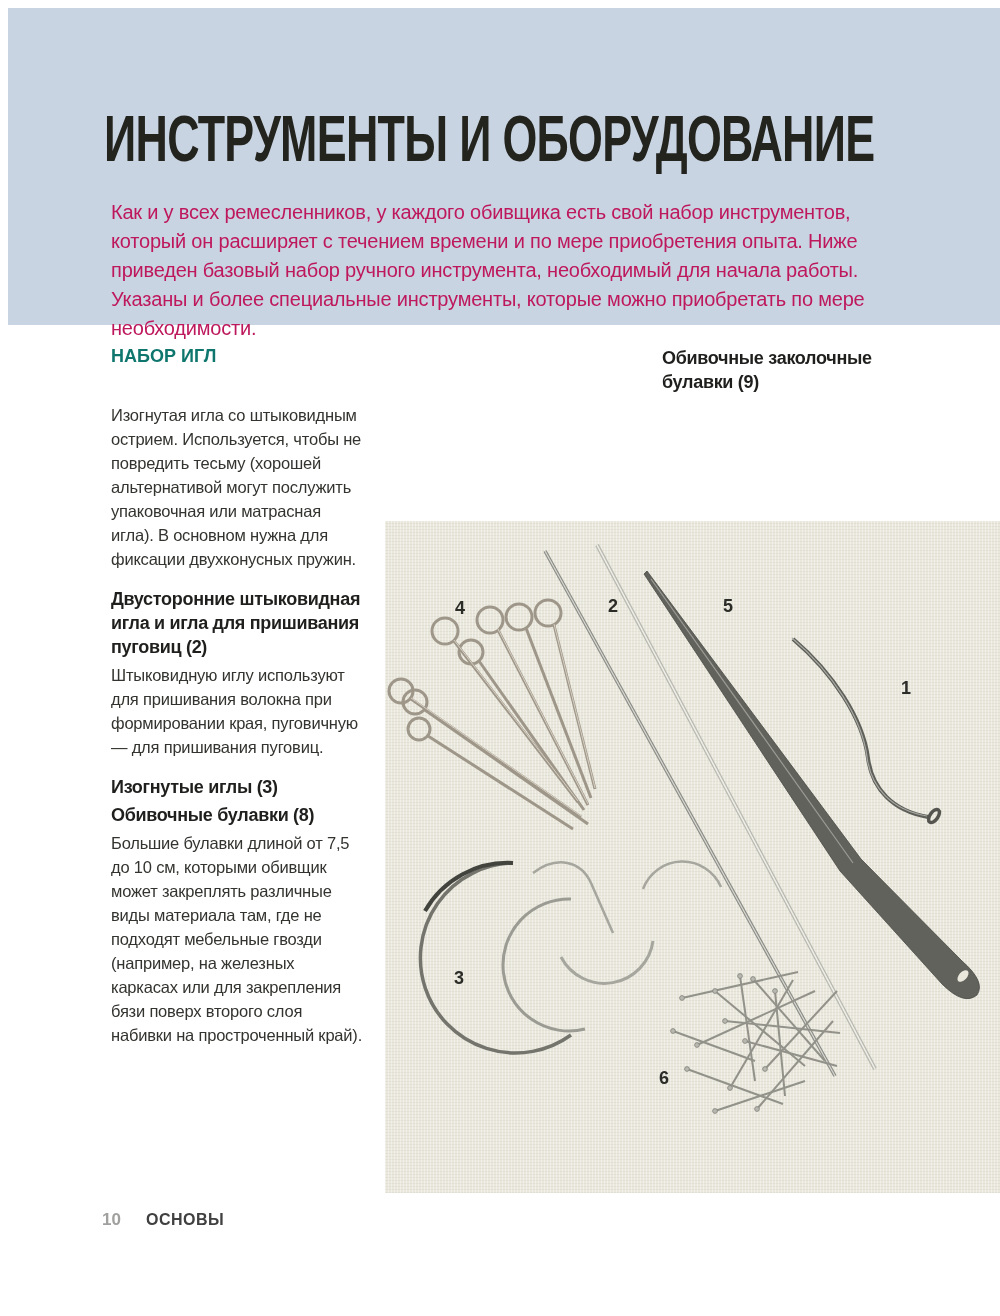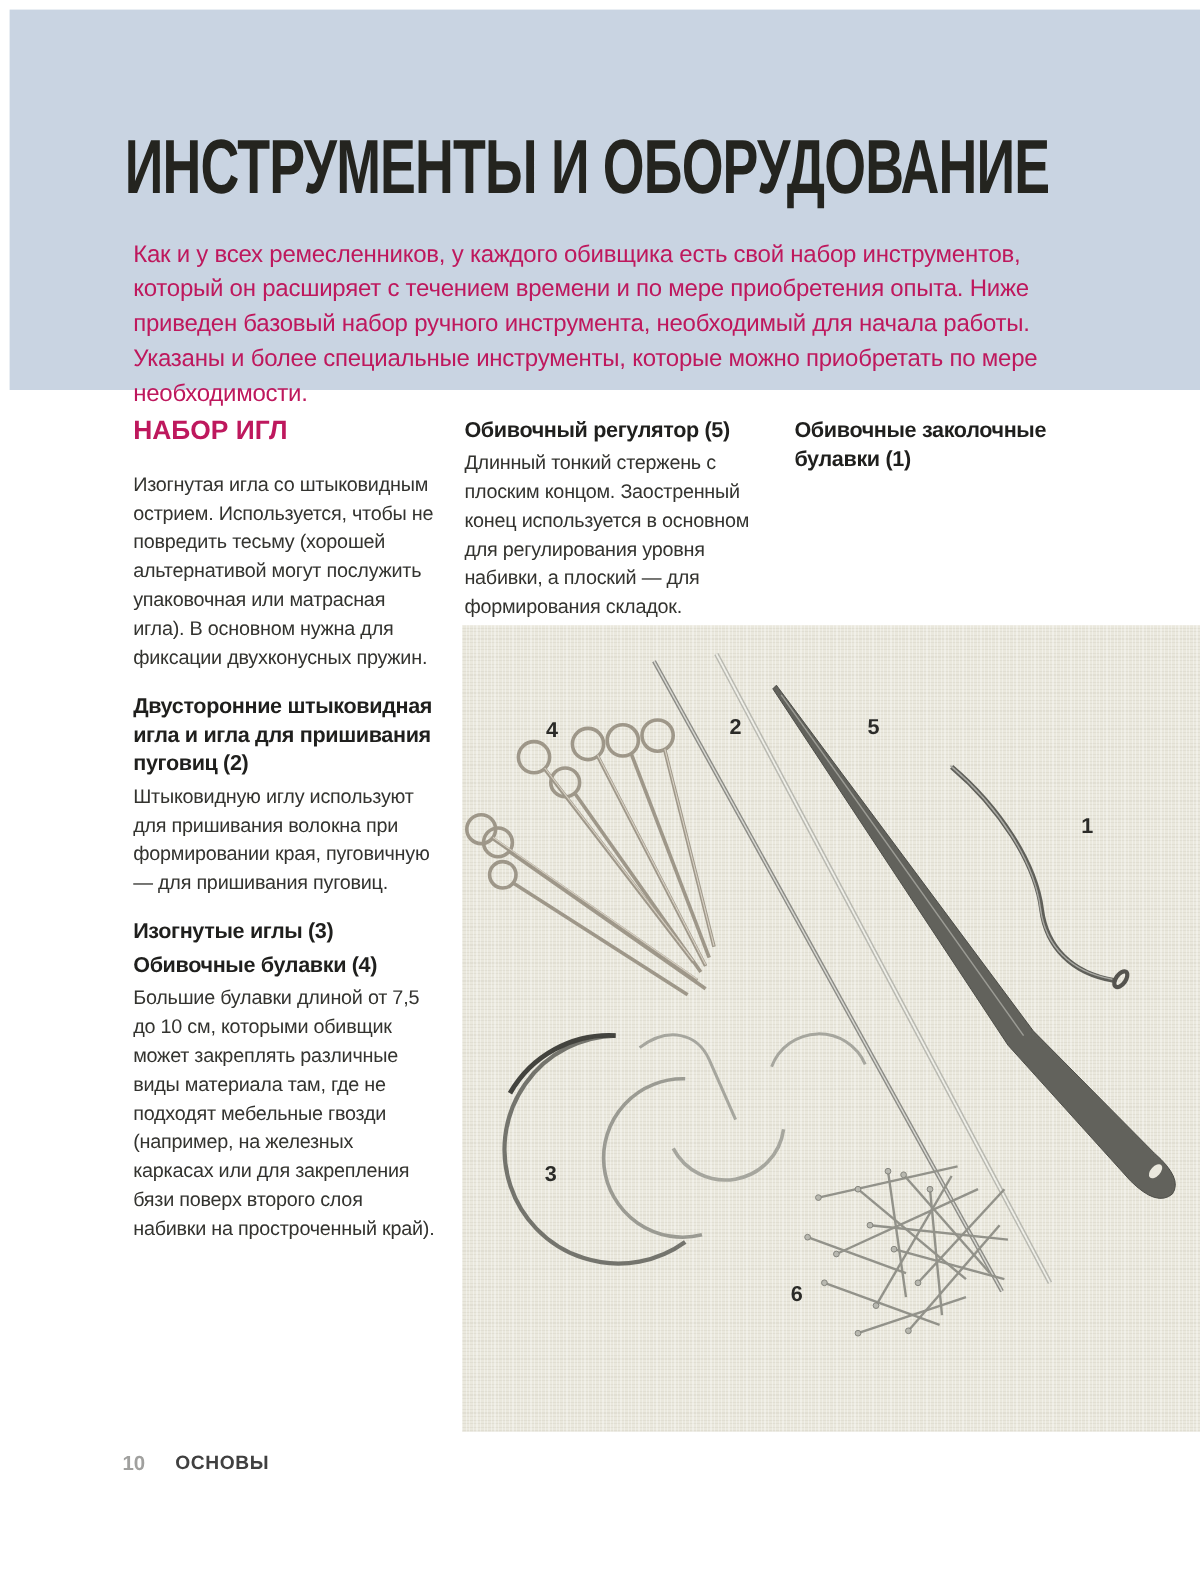--- a/index.html
+++ b/index.html
@@ -20,21 +20,21 @@
   }
   .intro{
     position:absolute;left:103px;top:190px;width:818px;margin:0;
     font-size:20px;line-height:29px;color:#be185d;letter-spacing:-0.2px;
   }
   .col{position:absolute;top:346px;}
   .col-left{left:111px;width:252px;}
   .col-mid{left:387px;width:243px;}
   .col-right{left:662px;width:250px;}
   .section-title{
-    margin:0 0 20px 0;font-size:22px;font-weight:bold;color:#be185d;letter-spacing:0;
+    margin:0 0 36px 0;font-size:18px;font-weight:bold;color:#0f766e;letter-spacing:0;
   }
   .item-heading{
     margin:0 0 4px 0;font-size:18px;font-weight:bold;line-height:24px;
     color:#1f1f1d;letter-spacing:-0.3px;
   }
   .item-body{
     margin:0 0 16px 0;font-size:16.5px;line-height:24px;color:#33332f;letter-spacing:-0.2px;
   }
   .photo{
     position:absolute;left:385px;top:521px;width:615px;height:672px;
@@ -69,31 +69,27 @@
   <div class="col col-left">
     <h2 class="section-title">НАБОР ИГЛ</h2>
 
     <p class="item-body">Изогнутая игла со штыковидным острием. Используется, чтобы не повредить тесьму (хорошей альтернативой могут послужить упаковочная или матрасная игла). В основном нужна для фиксации двухконусных пружин.</p>
 
     <h3 class="item-heading">Двусторонние штыковидная игла и игла для пришивания пуговиц (2)</h3>
     <p class="item-body">Штыковидную иглу используют для пришивания волокна при формировании края, пуговичную — для пришивания пуговиц.</p>
 
     <h3 class="item-heading">Изогнутые иглы (3)</h3>
 
-    <h3 class="item-heading">Обивочные булавки (4)</h3>
+    <h3 class="item-heading">Обивочные булавки (8)</h3>
     <p class="item-body">Большие булавки длиной от 7,5 до 10 см, которыми обивщик может закреплять различные виды материала там, где не подходят мебельные гвозди (например, на железных каркасах или для закрепления бязи поверх второго слоя набивки на простроченный край).</p>
   </div>
 
-  <div class="col col-mid">
-    <h3 class="item-heading">Обивочный регулятор (5)</h3>
-    <p class="item-body">Длинный тонкий стержень с плоским концом. Заостренный конец используется в основном для регулирования уровня набивки, а плоский — для формирования складок.</p>
-  </div>
 
   <div class="col col-right">
-    <h3 class="item-heading">Обивочные заколочные булавки (1)</h3>
+    <h3 class="item-heading">Обивочные заколочные булавки (9)</h3>
   </div>
 
   <div class="photo">
     <svg viewBox="0 0 615 672" width="615" height="672">
 
       <g stroke="#9e9789" stroke-width="3" fill="none">
         <circle cx="16" cy="170" r="12"></circle>
           <line x1="26" y1="178" x2="196" y2="296"></line>
         <circle cx="30" cy="181" r="12"></circle>
           <line x1="40" y1="189" x2="203" y2="303"></line>

